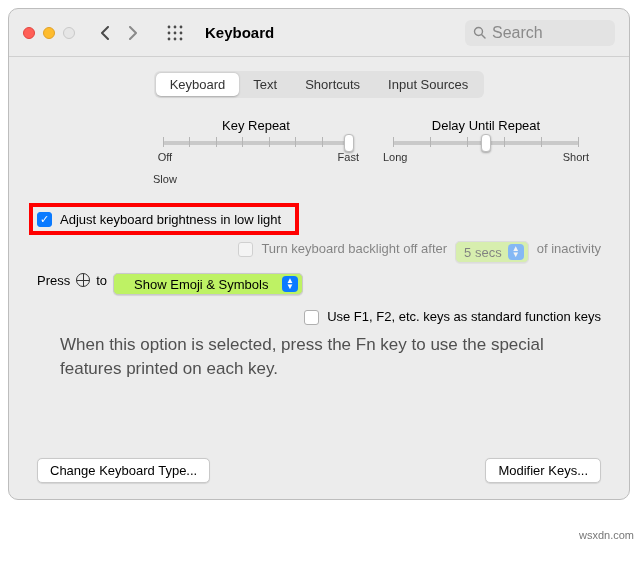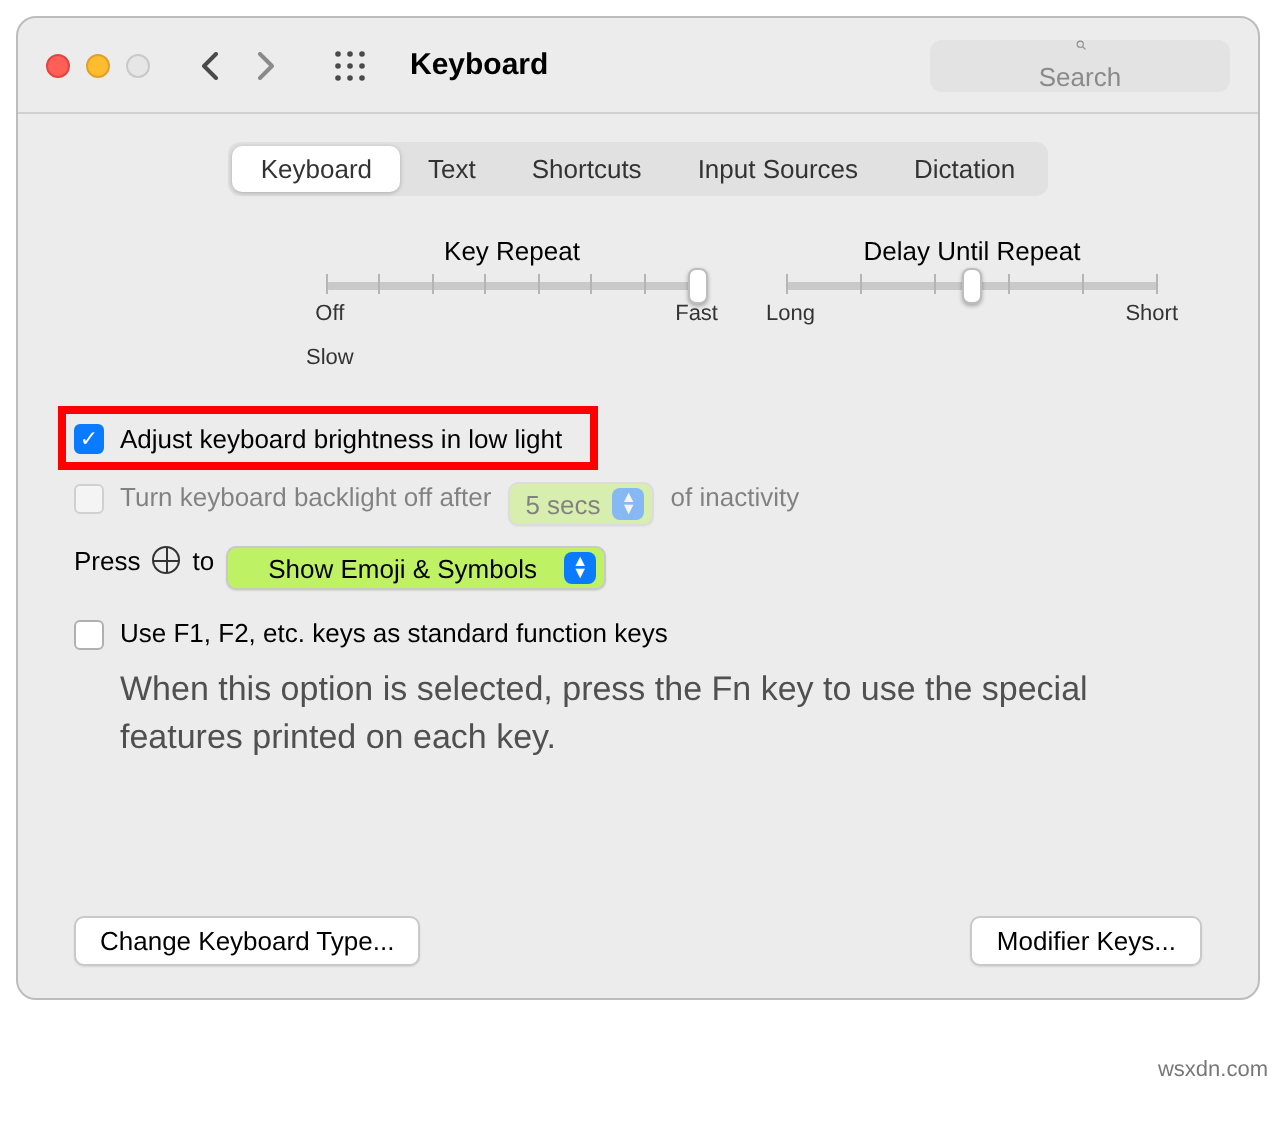--- a/index.html
+++ b/index.html
@@ -42,21 +42,21 @@
   .nav-btn.enabled { color:#4a4a4a; }
   .grid-btn {
     width:24px; height:24px; display:flex; align-items:center; justify-content:center;
     margin-left:8px; color:#4a4a4a; cursor:pointer;
   }
   .title-txt { font-weight:600; font-size:15px; margin-left:8px; }
   .spacer { flex:1; }
   .search {
     width:150px; height:26px; border-radius:6px;
     background:#e3e3e3; display:flex; align-items:center;
-    padding:0 8px; color:#8a8a8a; gap:6px; font-size:13px;flex-direction:column;
+    padding:0 8px; color:#8a8a8a; gap:6px; font-size:16px;
   }
   .tabrow {
     display:flex; justify-content:center; margin-top:14px;
   }
   .segctl {
     display:flex; background:#e1e1e1; border-radius:6px; padding:2px;
   }
   .seg {
     padding:4px 14px; font-size:13px; color:#333; border-radius:5px;
     cursor:pointer;
@@ -73,21 +73,21 @@
     position:absolute; top:-4px; left:0; right:0; height:12px;
     display:flex; justify-content:space-between;
   }
   .tick { width:1px; height:10px; background:#b5b5b5; }
   .slider-thumb {
     position:absolute; top:-7px; width:10px; height:18px; background:#fff;
     border:0.5px solid #bdbdbd; border-radius:4px; box-shadow:0 1px 2px rgba(0,0,0,0.3);
     transform:translateX(-50%);
   }
   .slider-caps { display:flex; justify-content:space-between; font-size:11px; color:#333; margin:6px 12px 0;}
-  .checkrow { display:flex; align-items:flex-start; gap:8px; margin:6px 0; padding:2px 0;}
+  .checkrow { display:flex; align-items:flex-start; gap:8px; margin:6px 0; padding:2px 0;justify-content:flex-end;}
   .checkbox {
     width:15px; height:15px; border-radius:3px; flex-shrink:0;
     border:1px solid #b0b0b0; background:#fff; margin-top:1px;
     display:flex; align-items:center; justify-content:center;
   }
   .checkbox.checked { background:#0a7aff; border-color:#0a7aff; color:#fff; font-size:11px;}
   .highlight-box {
     border:4px solid #ff0000; padding:4px 14px 4px 4px; display:inline-flex;
     align-items:center; gap:8px; margin-left:-8px;
   }
@@ -172,21 +172,20 @@
       <span>Search</span>
     </div>
   </div>
 
   <div class="tabrow">
     <div class="segctl">
       <div class="seg active">Keyboard</div>
       <div class="seg">Text</div>
       <div class="seg">Shortcuts</div>
       <div class="seg">Input Sources</div>
-      <div class="seg">Dictation</div>
     </div>
   </div>
 
   <div class="content">
 
     <div class="sliders">
       <div class="slider-group">
         <span class="slider-label">Key Repeat</span>
         <div class="slider-track">
           <div class="slider-ticks">

